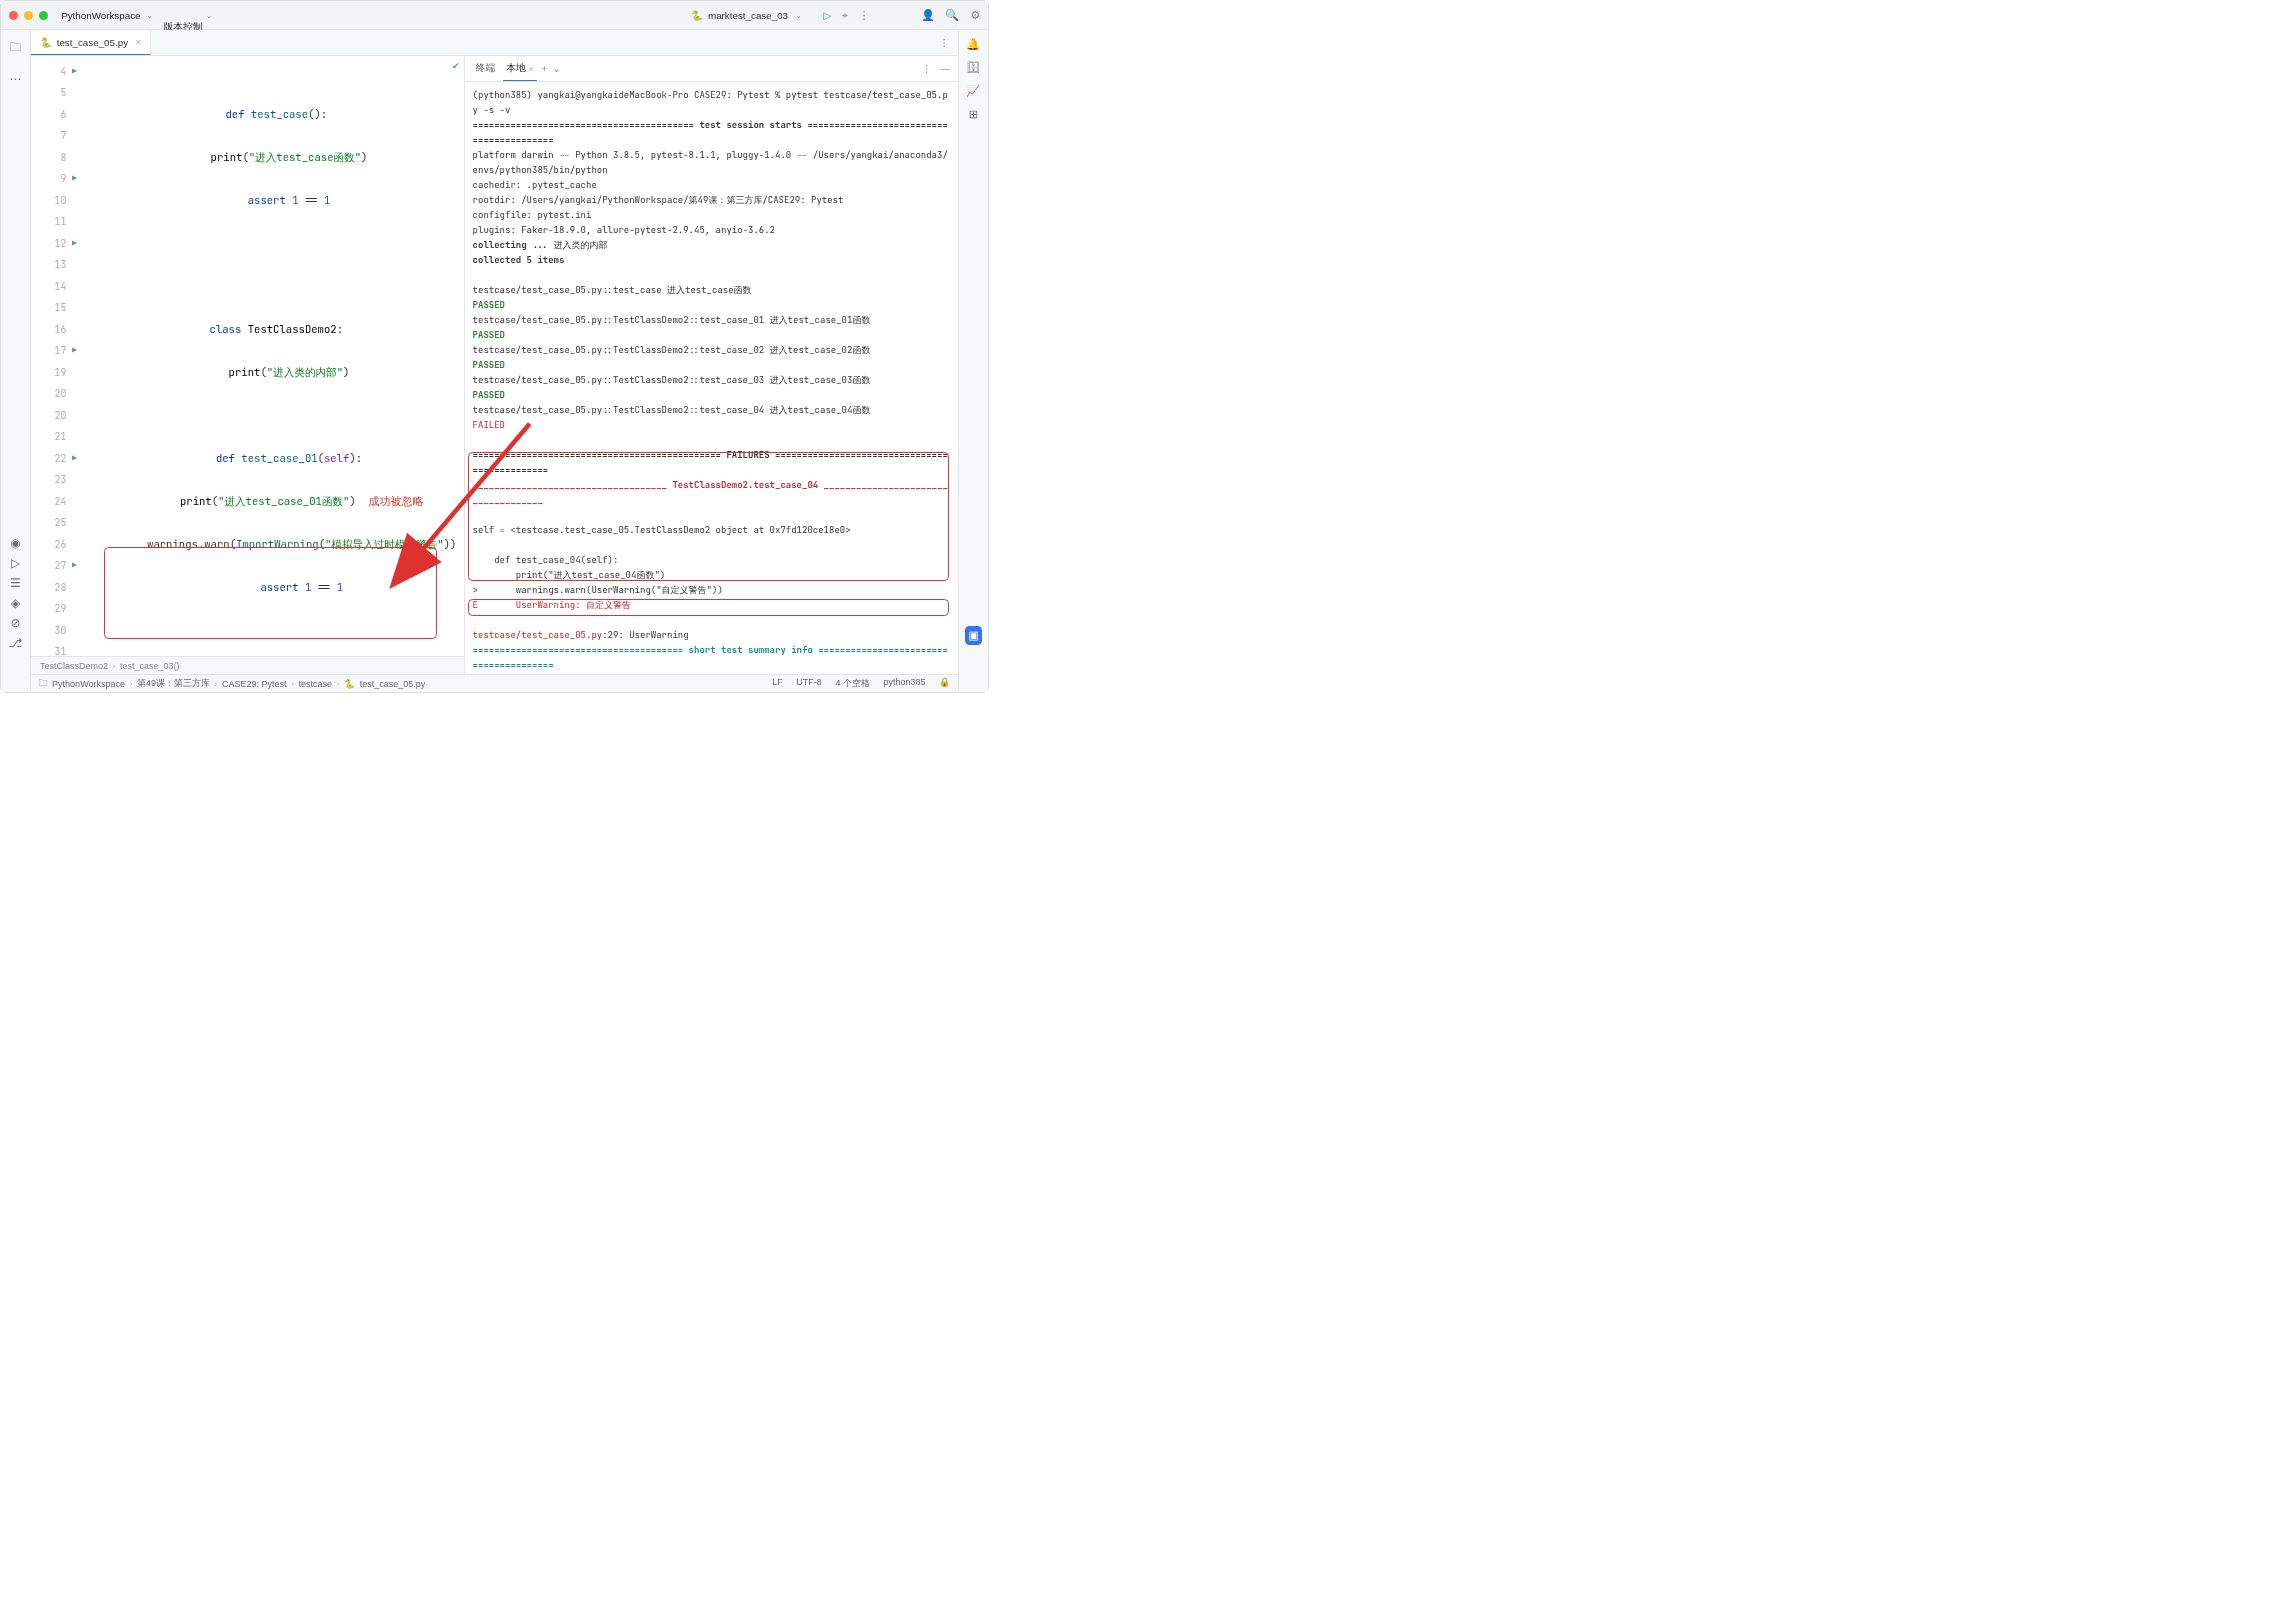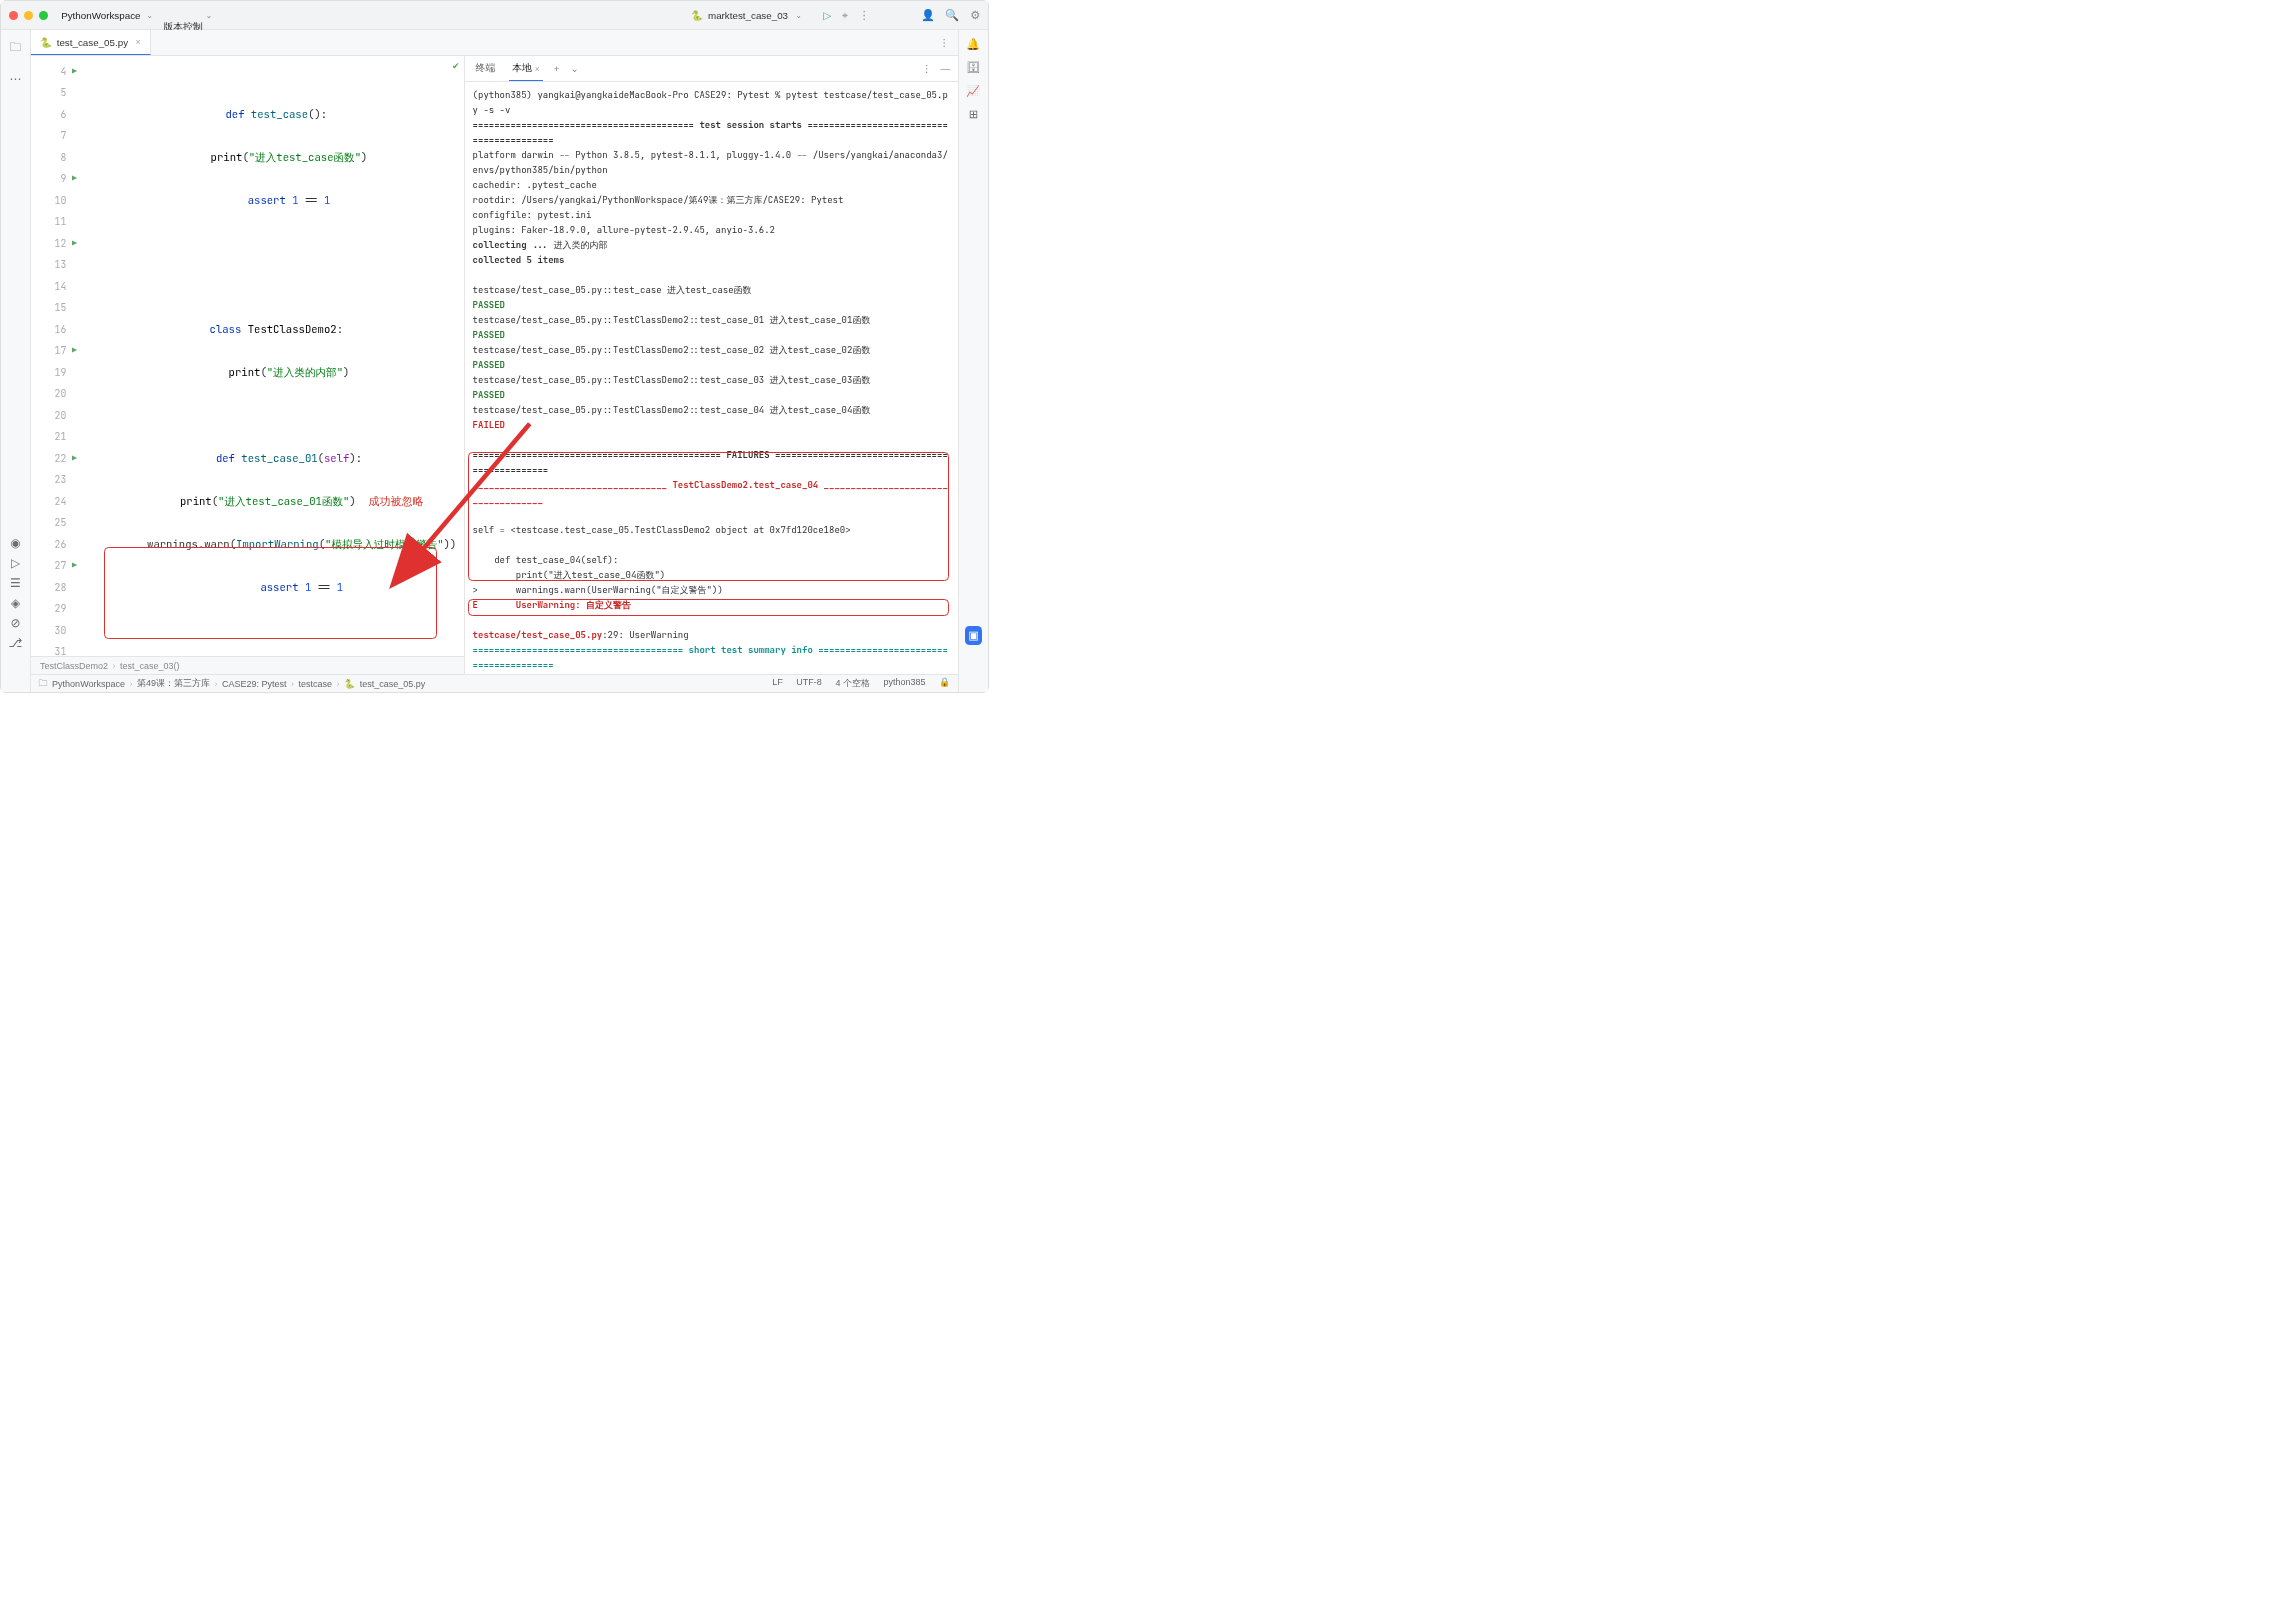--- a/index.html
+++ b/index.html
@@ -55,31 +55,31 @@
 .num { color: #1750eb; }
 .cls { color: #000; }
 .builtin { color: #000; }
 .param { color: #8a1ba8; }
 .comment-red { color: #d93025; font-family: Liberation Sans, sans-serif; font-size: 11px; }
 .hl-line { position: absolute; left: 0; right: 0; height: 21.5px; background: #fef9e7; z-index: -1; }
 .red-box { position: absolute; border: 1.5px solid #e03131; border-radius: 4.5px; z-index: 2; pointer-events: none; }
 
 
 .term-pane { width: 494px; display: flex; flex-direction: column; border-left: 0.8px solid #e5e5e5; background: #fff; }
-.term-tabs { height: 26px; display: flex; align-items: center; padding: 0 7.6px; border-bottom: 0.8px solid #e5e5e5; gap: 11px; font-size: 9.8px; color: #555; }
+.term-tabs { height: 26px; display: flex; align-items: center; padding: 0 7.6px; border-bottom: 0.8px solid #e5e5e5; gap: 5px; font-size: 9.8px; color: #555; }
 .term-tab { padding: 0 3px; cursor: pointer; }
 .term-tab.active { color: #111; border-bottom: 1.5px solid #3574f0; padding-bottom: 4.5px; margin-bottom: -6px; justify-content: flex-end; }
 .term-tab-local { display: flex; align-items: center; gap: 3px; }
 .term-add { color: #888; cursor: pointer; }
 .term-right { margin-left: auto; display: flex; gap: 9px; color: #888; }
 .term-body { flex: 1; padding: 6px 7.6px; font-family: "JetBrains Mono", Menlo, monospace; font-size: 9px; line-height: 15px; overflow: hidden; color: #333; position: relative; }
 .term-body .tl { white-space: pre-wrap; word-break: break-all; }
 .term-body .bold { font-weight: 600; }
 .term-body .green { color: #2e7d32; font-weight: 600; }
-.term-body .red { color: #c62828; font-weight: 700; }
+.term-body .red { color: #c62828; font-weight: 400; }
 .term-body .cyan { color: #0d8f8f; font-weight: 600; }
 .term-body .redline { color: #c62828; font-weight: 600; }
 
 
 .right-gutter { width: 30px; background: #f7f8fa; border-left: 0.8px solid #e5e5e5; display: flex; flex-direction: column; align-items: center; padding-top: 7.6px; gap: 10.6px; }
 .right-gutter .tool-icon { color: #6e6e6e; font-size: 11.3px; cursor: pointer; }
 .right-gutter .tool-icon.active { background: #3574f0; color: #fff; border-radius: 4.5px; padding: 3px; }
 
 
 .crumb-bar { height: 18px; display: flex; align-items: center; padding: 0 9px; background: #f7f8fa; border-top: 0.8px solid #e5e5e5; font-size: 9px; color: #888; gap: 4.5px; }

